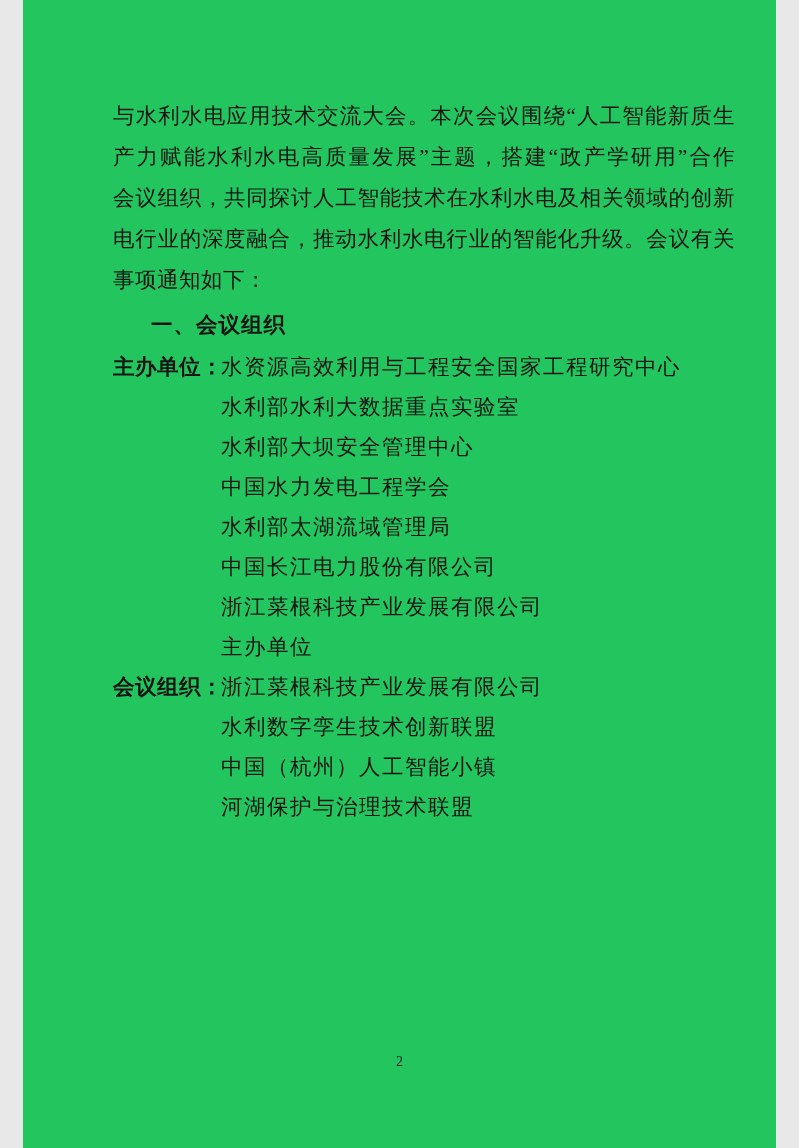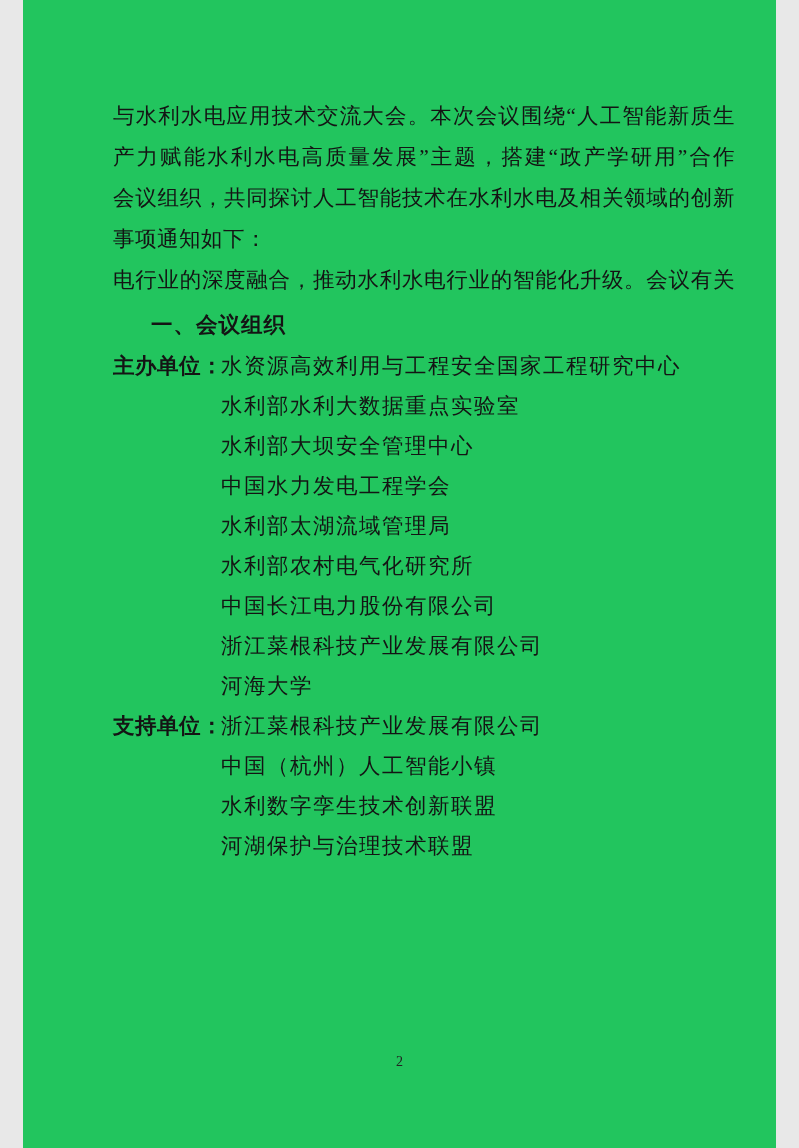--- a/index.html
+++ b/index.html
@@ -33,21 +33,21 @@
   }
   .heading {
     margin: 4px 0 0 0;
     padding-left: 38px;
     font-size: 21.5px;
     line-height: 41px;
     font-weight: bold;
     font-family: Liberation Serif, serif;
     letter-spacing: 1px;
   }
-  .org-list { margin-top: 1px; font-family: Liberation Mono, monospace; }
+  .org-list { margin-top: 1px; }
   .org-row {
     display: flex;
     align-items: center;
     height: 40px;
     font-size: 21.5px;
     line-height: 40px;
   }
   .org-label {
     flex: 0 0 108px;
     width: 108px;
@@ -73,22 +73,22 @@
 </head>
 <body>
 
 <div class="page">
   <div class="content">
 
     <div>
       <div class="pline just">与水利水电应用技术交流大会。本次会议围绕“人工智能新质生</div>
       <div class="pline just">产力赋能水利水电高质量发展”主题，搭建“政产学研用”合作</div>
       <div class="pline just">会议组织，共同探讨人工智能技术在水利水电及相关领域的创新</div>
+      <div class="pline just">电行业的深度融合，推动水利水电行业的智能化升级。会议有关</div>
       <div class="pline">事项通知如下：</div>
-      <div class="pline just">电行业的深度融合，推动水利水电行业的智能化升级。会议有关</div>
     </div>
 
     <div class="heading">一、会议组织</div>
 
     <div class="org-list">
       <div class="org-row">
         <span class="org-label">主办单位：</span>
         <span class="org-value">水资源高效利用与工程安全国家工程研究中心</span>
       </div>
       <div class="org-row">
@@ -102,45 +102,41 @@
       <div class="org-row">
         <span class="org-label"></span>
         <span class="org-value">中国水力发电工程学会</span>
       </div>
       <div class="org-row">
         <span class="org-label"></span>
         <span class="org-value">水利部太湖流域管理局</span>
       </div>
       <div class="org-row">
         <span class="org-label"></span>
-        <span class="org-value">水利部农村电气化研究所</span>
-      </div>
-      <div class="org-row">
-        <span class="org-label"></span>
         <span class="org-value">中国长江电力股份有限公司</span>
       </div>
       <div class="org-row">
         <span class="org-label"></span>
         <span class="org-value">浙江菜根科技产业发展有限公司</span>
       </div>
       <div class="org-row">
         <span class="org-label"></span>
-        <span class="org-value">河海大学</span>
+        <span class="org-value">主办单位</span>
       </div>
       <div class="org-row">
-        <span class="org-label">支持单位：</span>
+        <span class="org-label">会议组织：</span>
         <span class="org-value">浙江菜根科技产业发展有限公司</span>
       </div>
       <div class="org-row">
         <span class="org-label"></span>
-        <span class="org-value">中国（杭州）人工智能小镇</span>
+        <span class="org-value">水利数字孪生技术创新联盟</span>
       </div>
       <div class="org-row">
         <span class="org-label"></span>
-        <span class="org-value">水利数字孪生技术创新联盟</span>
+        <span class="org-value">中国（杭州）人工智能小镇</span>
       </div>
       <div class="org-row">
         <span class="org-label"></span>
         <span class="org-value">河湖保护与治理技术联盟</span>
       </div>
     </div>
 
   </div>
 
   <div class="pageno">2</div>

